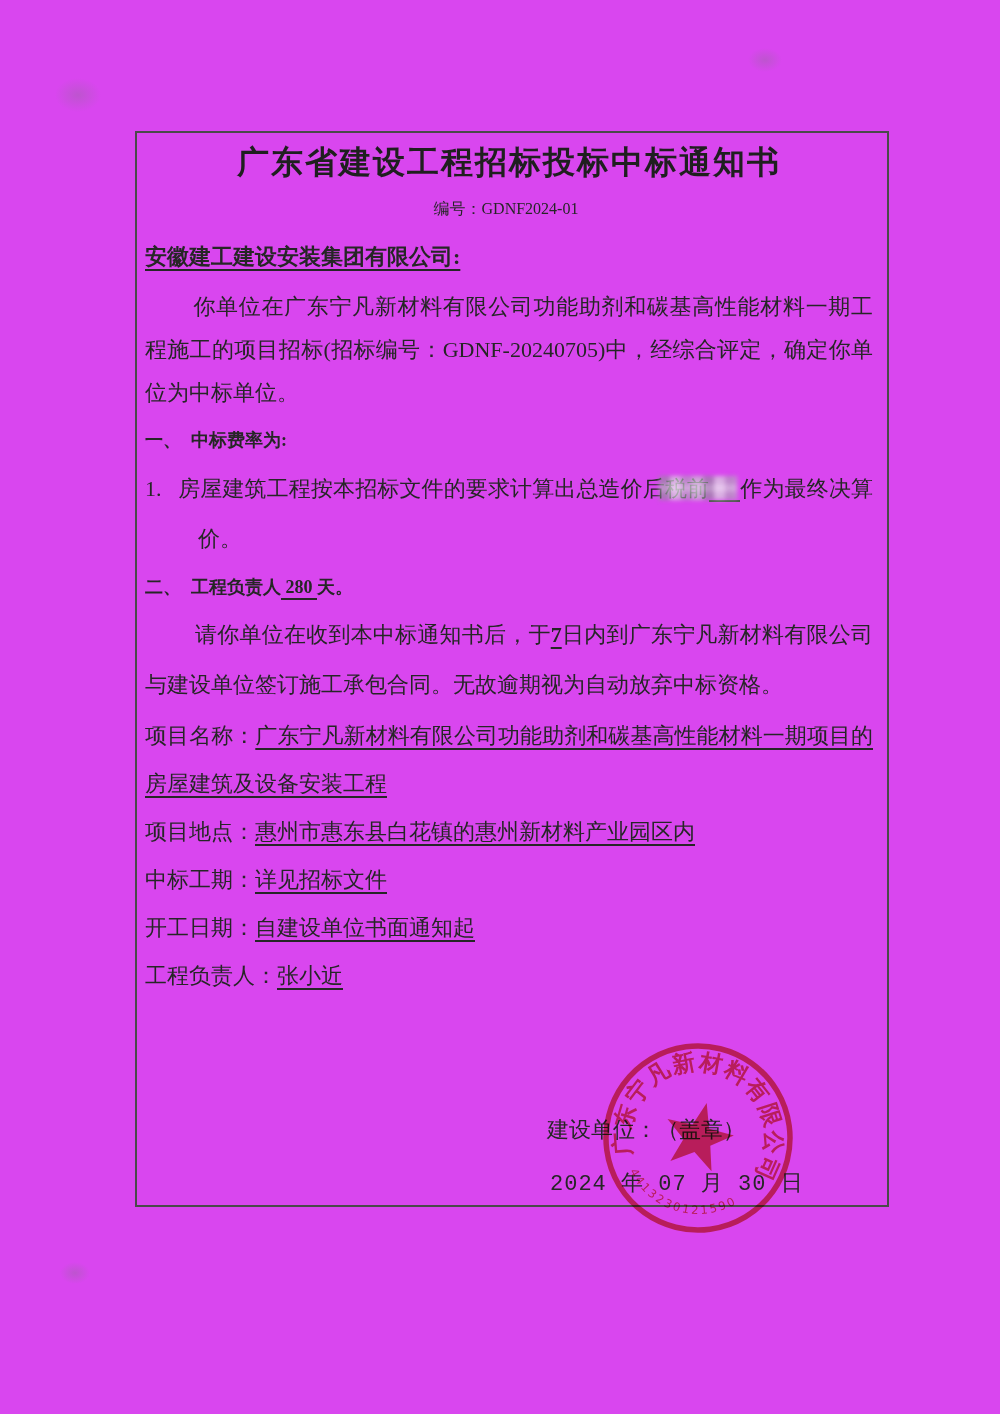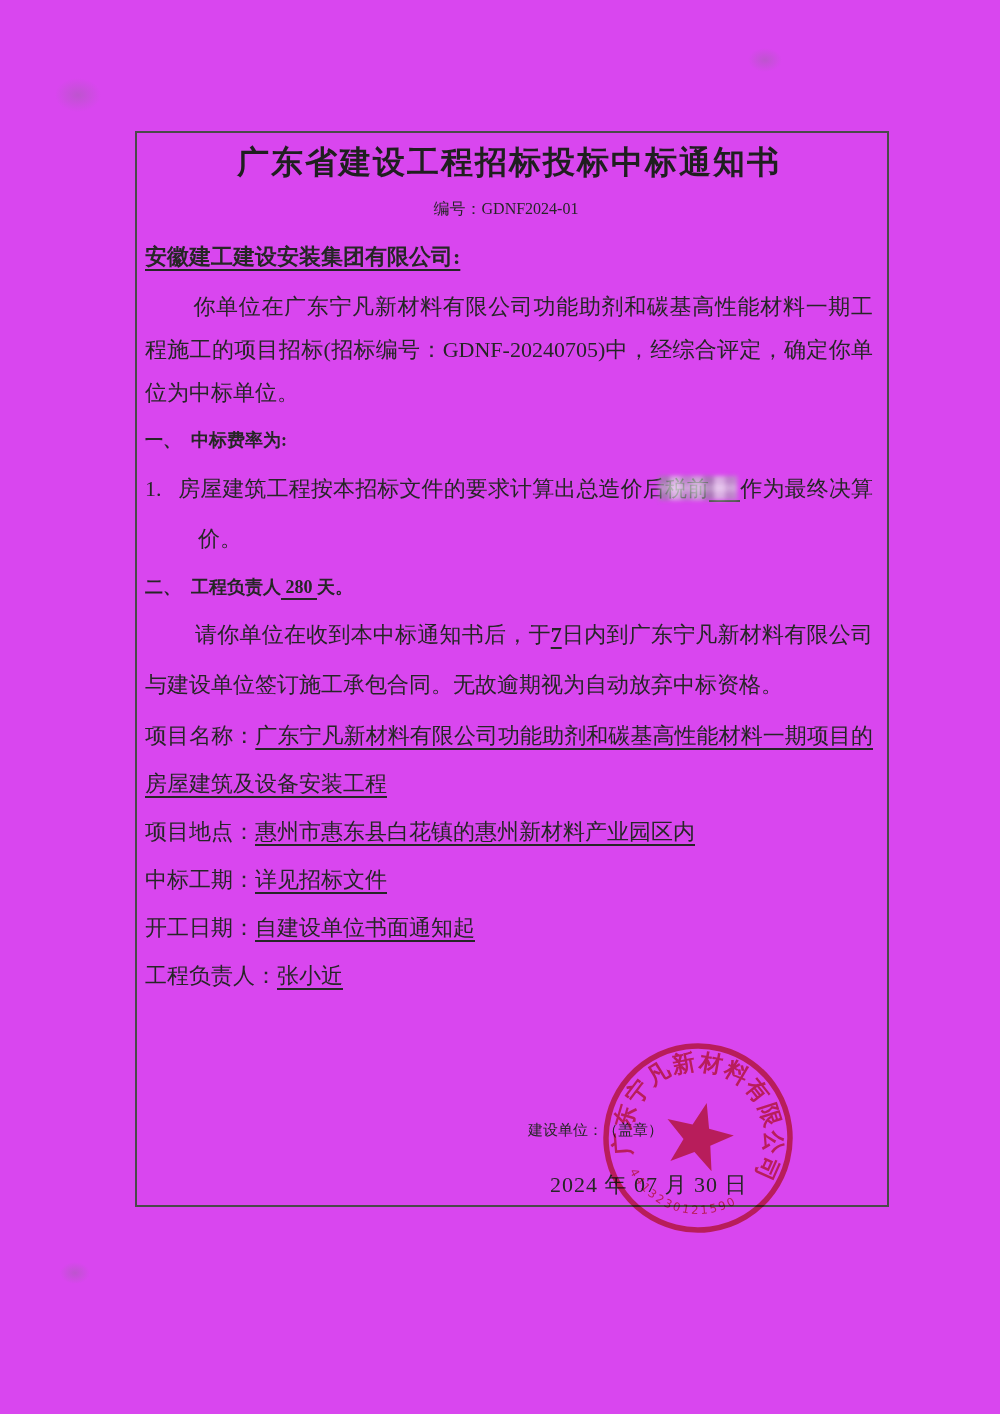--- a/index.html
+++ b/index.html
@@ -36,22 +36,22 @@
   .redact{
     display:inline-block;height:24px;vertical-align:-4px;margin:0 3px;
     background:
       repeating-linear-gradient(90deg, rgba(140,140,148,.45) 0 11px, rgba(232,232,235,.55) 11px 22px, rgba(178,178,186,.4) 22px 33px, rgba(214,214,218,.55) 33px 44px),
       repeating-linear-gradient(0deg, rgba(160,160,166,.35) 0 8px, rgba(238,238,240,.5) 8px 16px);
     filter:blur(2px);
   }
   .redact-w1{width:78px;}
   .redact-w2{width:88px;}
   .u-redact{display:inline-block;border-bottom:2px solid #4c4c4c;line-height:0;}
-  .sig-unit{position:absolute;left:391px;top:981px;font-size:15px;line-height:32px;}
-  .sig-date{position:absolute;left:413px;top:1036px;font-size:22px;line-height:32px;letter-spacing:1px;}
+  .sig-unit{position:absolute;left:410px;top:981px;font-size:22px;line-height:32px;}
+  .sig-date{position:absolute;left:413px;top:1036px;font-size:22px;line-height:32px;letter-spacing:1px;font-family:Liberation Mono, monospace;}
   .seal{position:absolute;left:578px;top:1018px;opacity:.85;mix-blend-mode:multiply;}
 </style>
 </head>
 <body>
 
 <div class="page">
 
   <div class="smudge" style="left:55px;top:78px;width:46px;height:34px;"></div>
   <div class="smudge" style="left:748px;top:48px;width:34px;height:24px;"></div>
   <div class="smudge" style="left:60px;top:1262px;width:30px;height:22px;"></div>

